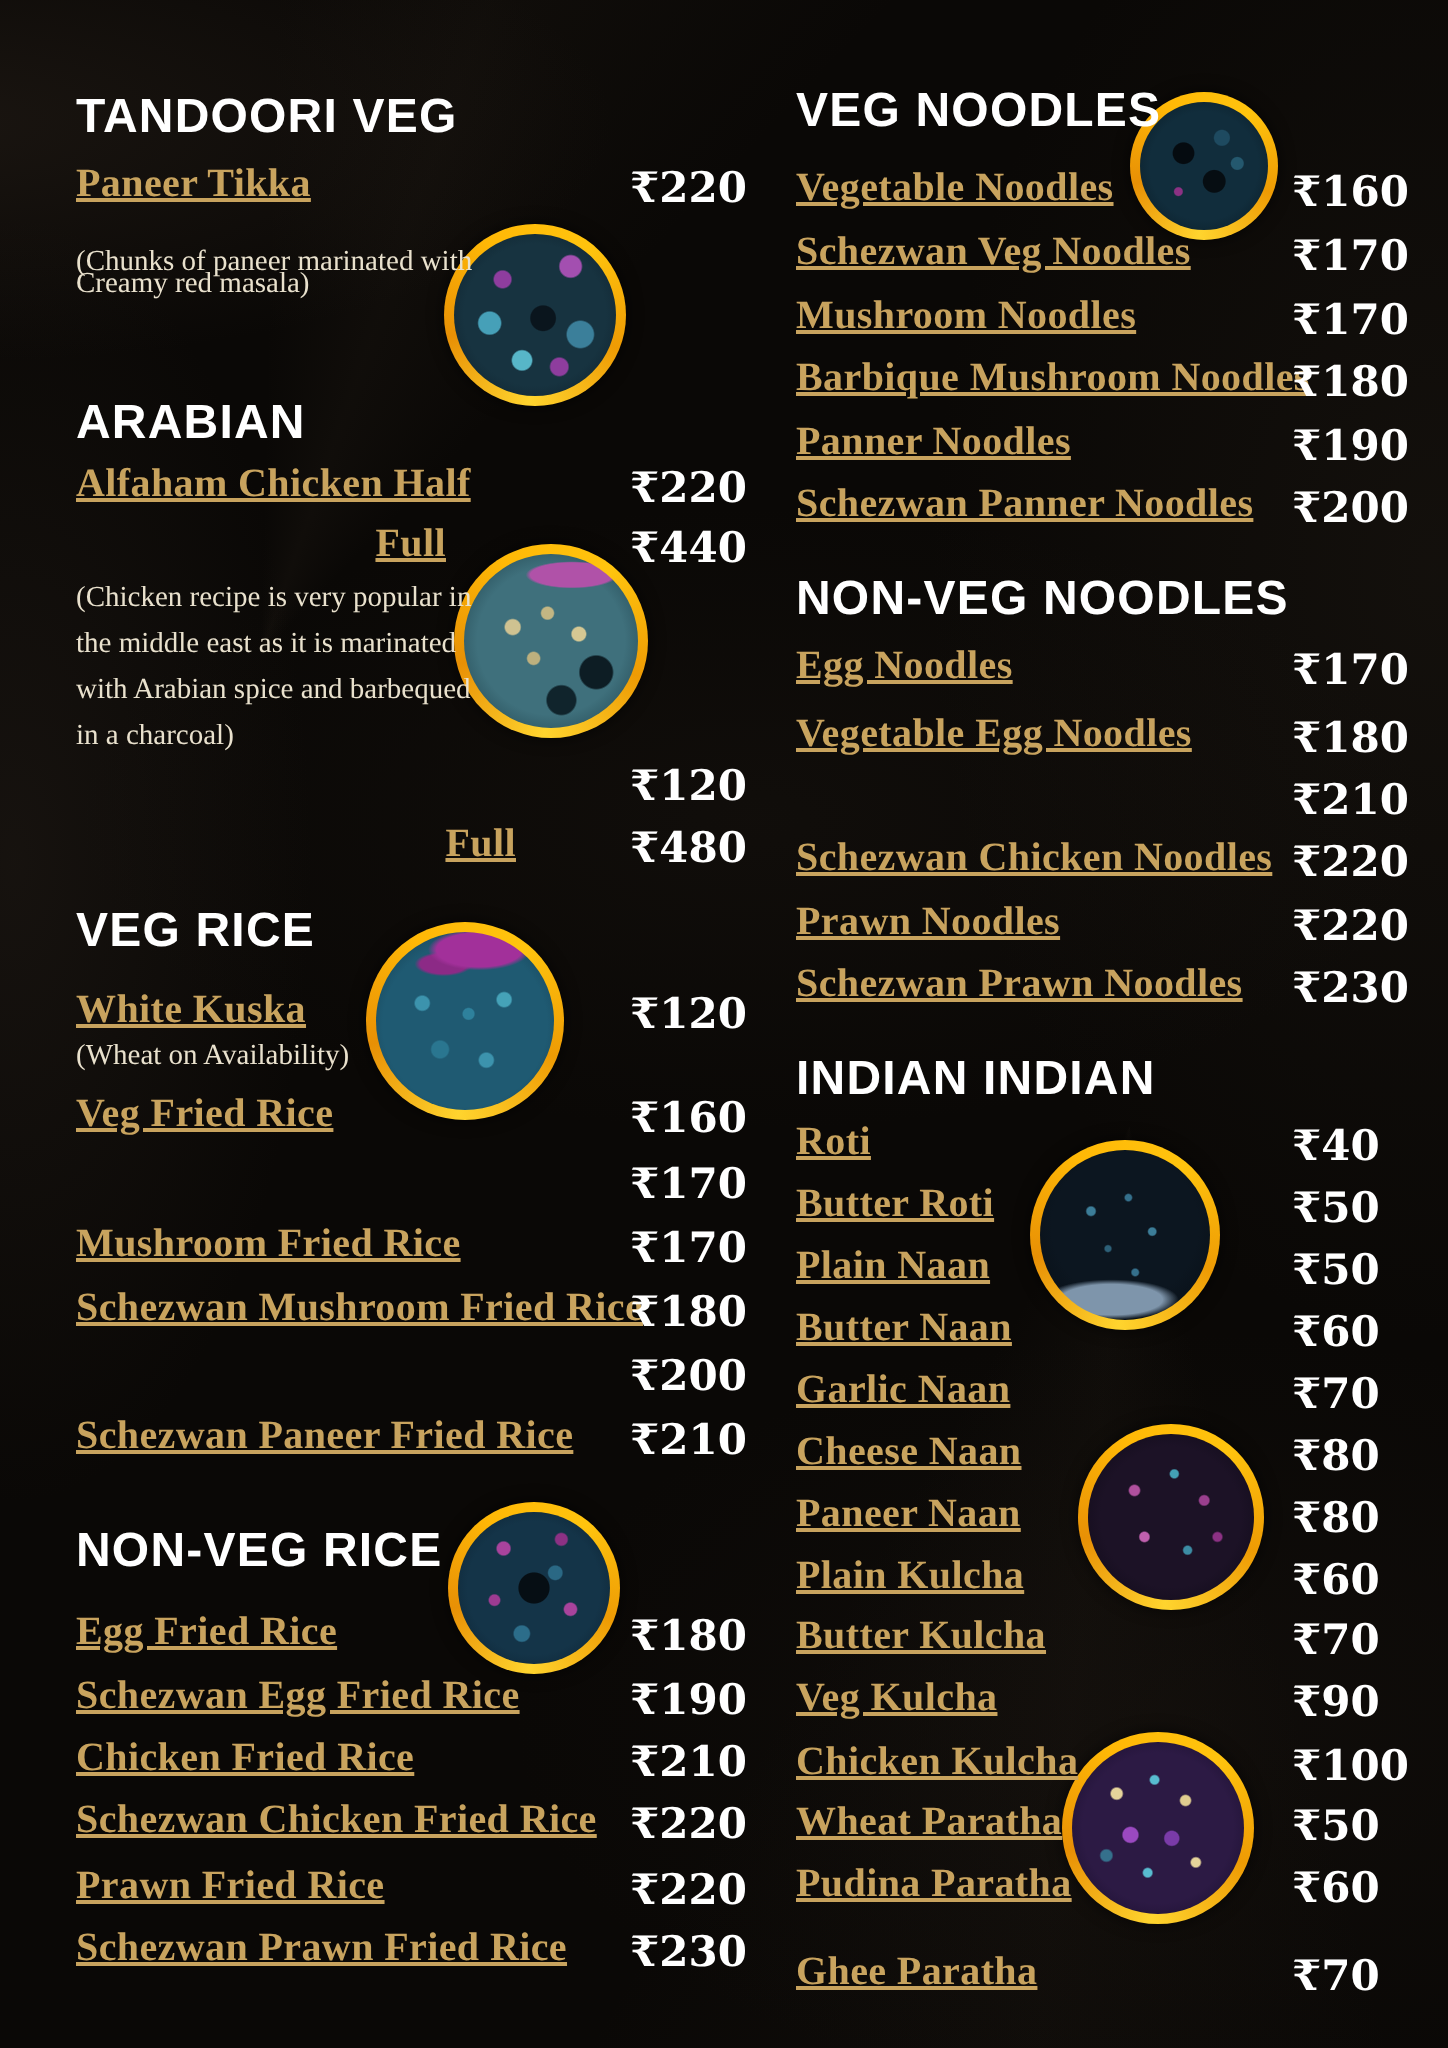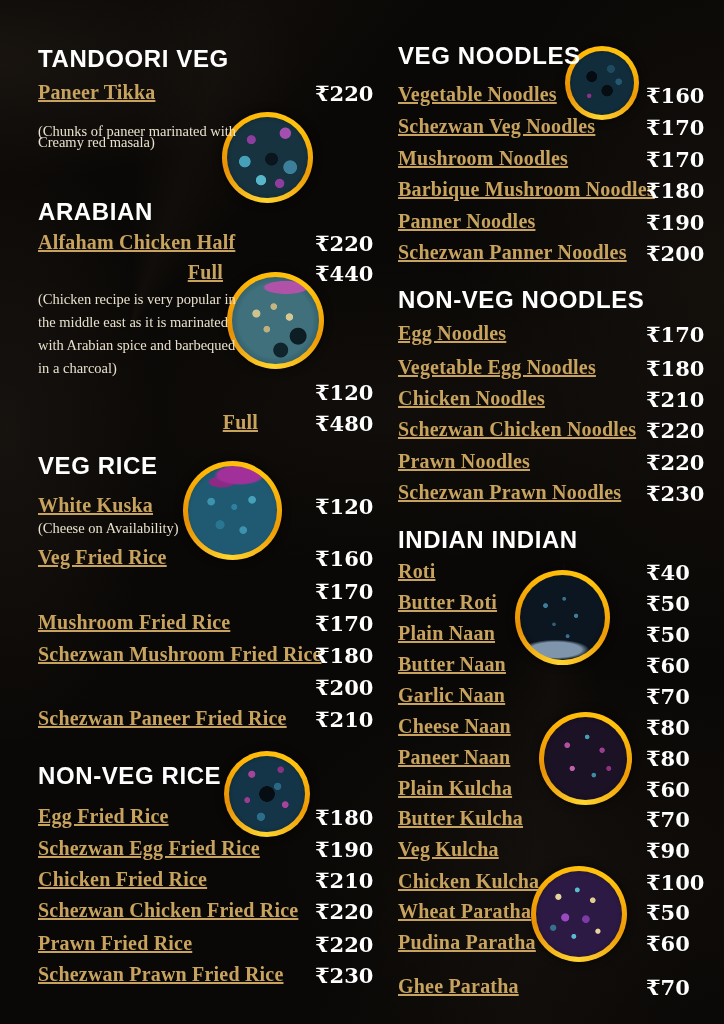--- a/index.html
+++ b/index.html
@@ -165,21 +165,21 @@
         <span class="pr">₹480</span>
       </div>
     </div>
 
     <div class="section" style="top:452px">
       <div class="sec-title">VEG RICE</div>
       <div class="row" style="top:42px">
         <span class="nm">White Kuska</span>
         <span class="pr">₹120</span>
       </div>
-      <div class="desc" style="top:68px">(Cheese on Availability)</div>
+      <div class="desc" style="top:68px">(Wheat on Availability)</div>
       <div class="row" style="top:94px">
         <span class="nm">Veg Fried Rice</span>
         <span class="pr">₹160</span>
       </div>
       <div class="row" style="top:127px">
         <span class="pr">₹170</span>
       </div>
       <div class="row" style="top:159px">
         <span class="nm">Mushroom Fried Rice</span>
         <span class="pr">₹170</span>
@@ -260,21 +260,20 @@
       <div class="sec-title">NON-VEG NOODLES</div>
       <div class="row" style="top:36px">
         <span class="nm">Egg Noodles</span>
         <span class="pr">₹170</span>
       </div>
       <div class="row" style="top:70px">
         <span class="nm">Vegetable Egg Noodles</span>
         <span class="pr">₹180</span>
       </div>
       <div class="row" style="top:101px">
-        <span class="nm">Chicken Noodles</span>
         <span class="pr">₹210</span>
       </div>
       <div class="row" style="top:132px">
         <span class="nm">Schezwan Chicken Noodles</span>
         <span class="pr">₹220</span>
       </div>
       <div class="row" style="top:164px">
         <span class="nm">Prawn Noodles</span>
         <span class="pr">₹220</span>
       </div>

